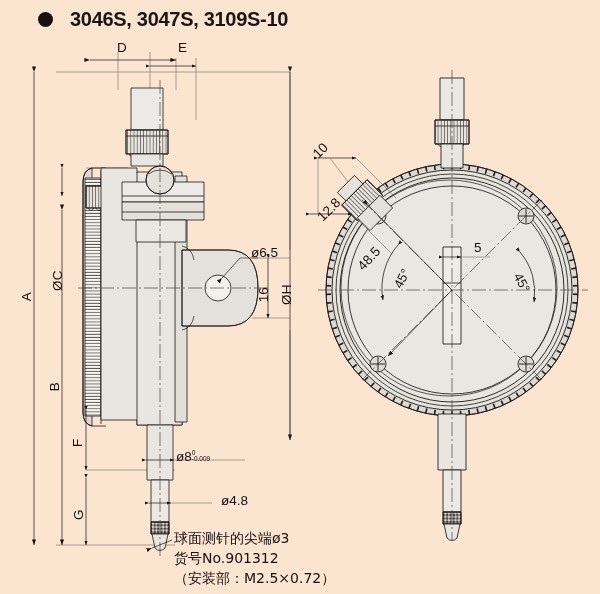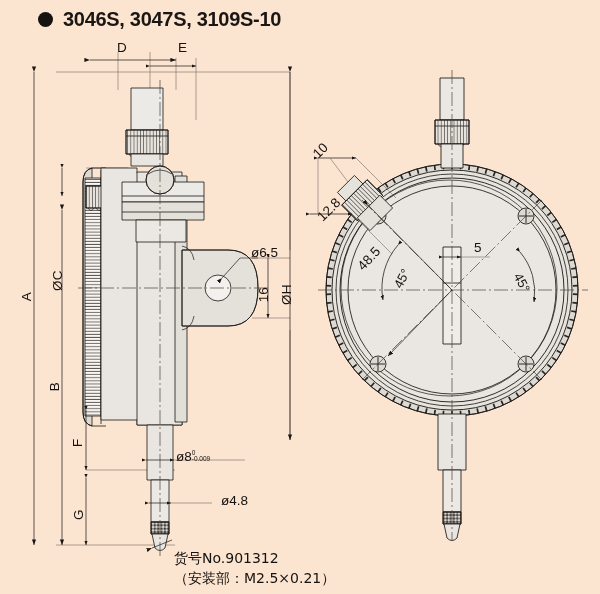--- a/index.html
+++ b/index.html
@@ -8,21 +8,21 @@
     background:#fbe4d0;
     font-family:"Liberation Sans","DejaVu Sans",sans-serif;
     overflow:hidden;
     position:relative;
   }
   #root{position:relative;width:600px;height:594px;}
   svg.sheet{position:absolute;left:0;top:0;width:600px;height:594px;display:block;}
 
   .title-row{
     position:absolute;left:38px;top:8px;
-    display:flex;align-items:center;gap:9px;
+    display:flex;align-items:center;gap:16px;
     font-weight:bold;font-size:20px;color:#1a1614;
     letter-spacing:-0.3px;
   }
   .title-bullet{
     width:15px;height:15px;border-radius:50%;background:#16120f;
     display:inline-block;margin-right:1px;
   }
 
   
   .lbl{
@@ -396,22 +396,23 @@
   <div class="lbl" style="left:176px;top:450px;display:flex;align-items:flex-end;">
     <span>ø8</span>
     <span class="tol">
       <span>0</span>
       <span>-0.009</span>
     </span>
   </div>
 
   <div class="lbl" style="left:177px;top:494px;margin-left:44px;">ø4.8</div>
 
+  <div class="lbl cn" style="left:174px;top:531px;">球面测针的尖端ø3</div>
   <div class="lbl cn" style="left:174px;top:551px;text-align:center;">货号No.901312</div>
-  <div class="lbl cn" style="left:174px;top:571px;">（安装部：M2.5×0.21）</div>
+  <div class="lbl cn" style="left:174px;top:571px;">（安装部：M2.5×0.72）</div>
 
   <div class="lbl" style="left:313px;top:144px;transform:rotate(-45deg);">10</div>
   <div class="lbl" style="left:316px;top:203px;transform:rotate(-45deg);">12.8</div>
   <div class="lbl" style="left:356px;top:252px;transform:rotate(-47deg);">48.5</div>
   <div class="lbl angdeg" style="left:392px;top:272px;transform:rotate(-62deg);">45°</div>
   <div class="lbl angdeg" style="left:512px;top:276px;transform:rotate(62deg);">45°</div>
   <div class="lbl" style="left:474px;top:241px;">5</div>
 
 </div>
 

